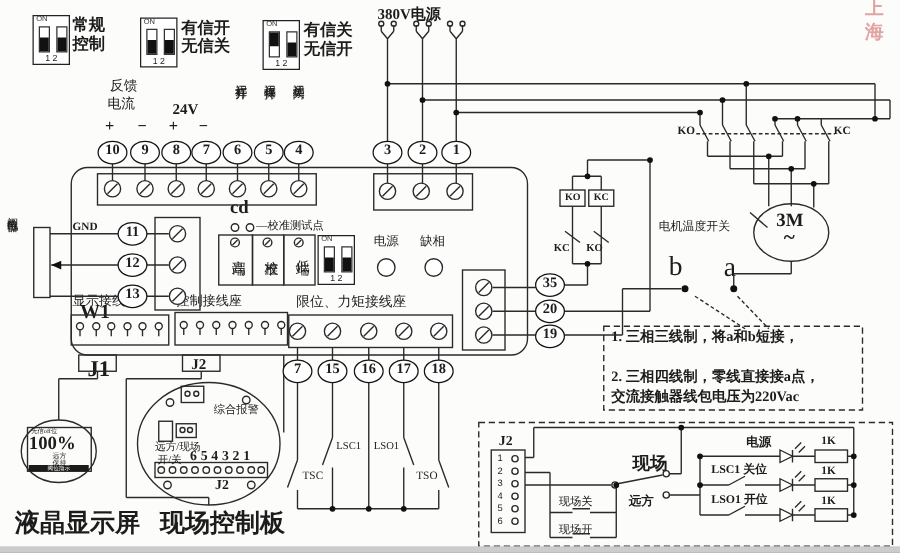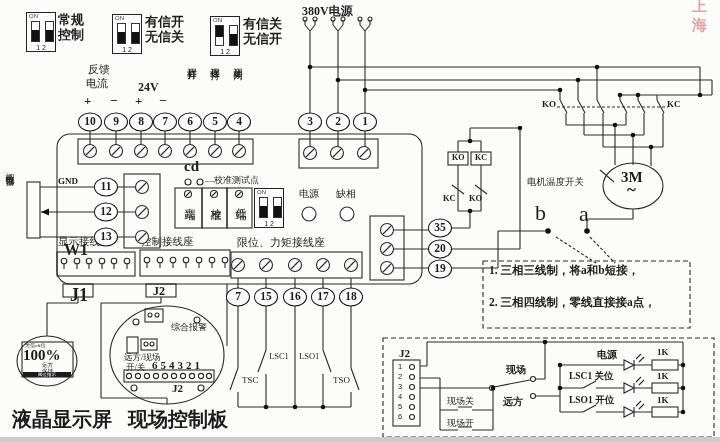--- a/index.html
+++ b/index.html
@@ -427,20 +427,21 @@
 <span class="lbl b" style="left:443px;top:194px;font-size:8.5px">KC</span>
 <span class="lbl b" style="left:469px;top:194px;font-size:8.5px">KO</span>
 <span class="lbl" style="left:527px;top:177px;font-size:9.5px">电机温度开关</span>
 <span class="lbl b" style="left:621px;top:169px;font-size:15px">3M</span>
 <span class="lbl b" style="left:627px;top:180px;font-size:17px">~</span>
 <span class="lbl" style="left:535px;top:200px;font-size:22px">b</span>
 <span class="lbl" style="left:579px;top:201px;font-size:22px">a</span>
 
 <span class="lbl b" style="left:489px;top:264px;font-size:11.5px">1. 三相三线制，将a和b短接，</span>
 <span class="lbl b" style="left:489px;top:296px;font-size:11.5px">2. 三相四线制，零线直接接a点，</span>
+<span class="lbl b" style="left:489px;top:312px;font-size:11.5px">交流接触器线包电压为220Vac</span>
 
 <span class="lbl z3" style="left:25px;top:343px;font-size:5px">无信off位</span>
 <span class="lbl b z3" style="left:23px;top:347px;font-size:15px">100%</span>
 <span class="lbl z3" style="left:42px;top:362px;font-size:5.5px">远方</span>
 <span class="lbl z3" style="left:42px;top:367.5px;font-size:5.5px">保持</span>
 <div class="lcdbar" style="left:23px;top:371.5px;width:48px;height:5px;font-size:4.5px;line-height:5px">阀位指示</div>
 
 <span class="lbl z3" style="left:171px;top:322px;font-size:9px">综合报警</span>
 <span class="lbl z3" style="left:124px;top:353px;font-size:8.5px">远方/现场</span>
 <span class="lbl z3" style="left:126px;top:362.5px;font-size:8.5px">开/关</span>
@@ -452,21 +453,21 @@
 
 <span class="lbl b" style="left:399px;top:347px;font-size:11px">J2</span>
 <div class="pincol" style="left:395px;top:362px;width:10px">
   <span>1</span>
   <span>2</span>
   <span>3</span>
   <span>4</span>
   <span>5</span>
   <span>6</span>
 </div>
-<span class="lbl b" style="left:506px;top:364px;font-size:10px">现场</span>
+<span class="lbl b" style="left:506px;top:364px;font-size:14px">现场</span>
 <span class="lbl b" style="left:503px;top:396px;font-size:10px">远方</span>
 <span class="lbl" style="left:447px;top:396px;font-size:9px">现场关</span>
 <span class="lbl" style="left:447px;top:418px;font-size:9px">现场开</span>
 <span class="lbl b" style="left:597px;top:349px;font-size:10px">电源</span>
 <span class="lbl b" style="left:569px;top:371px;font-size:9.5px">LSC1 关位</span>
 <span class="lbl b" style="left:569px;top:395px;font-size:9.5px">LSO1 开位</span>
 <span class="lbl b" style="left:657px;top:347px;font-size:9px">1K</span>
 <span class="lbl b" style="left:657px;top:371px;font-size:9px">1K</span>
 <span class="lbl b" style="left:657px;top:395px;font-size:9px">1K</span>
 

